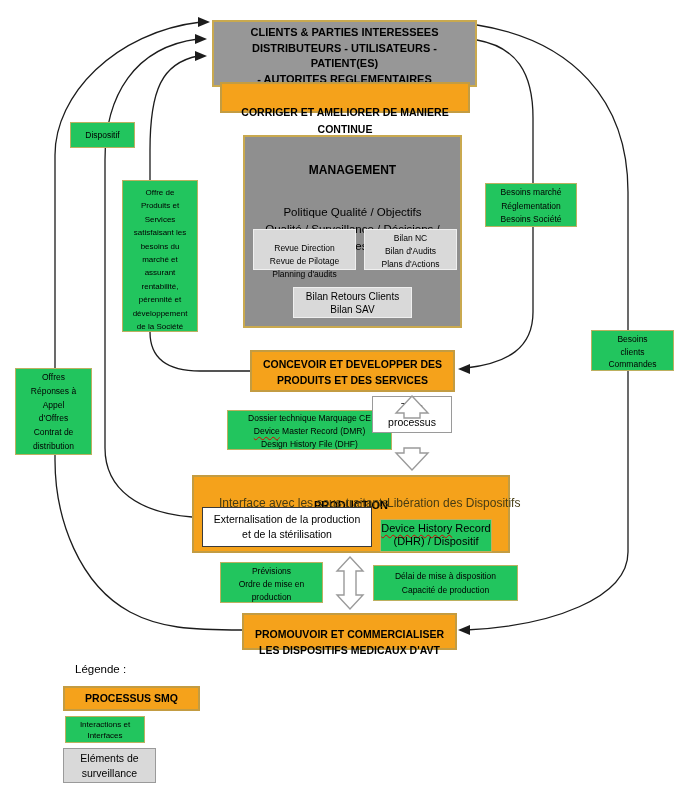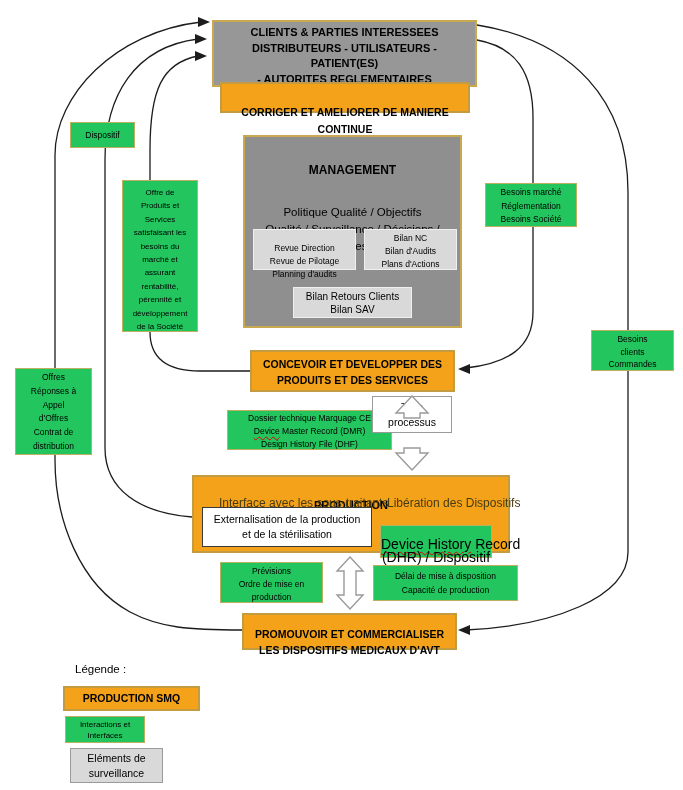--- a/index.html
+++ b/index.html
@@ -103,44 +103,44 @@
 
   <div class="box whitebx" style="left:372px;top:396px;width:80px;height:37px;font-size:10.5px;line-height:15px;padding-top:3px;z-index:2;">Tous
 processus</div>
 
   <div class="box orange" style="left:192px;top:475px;width:318px;height:78px;">
     <div style="font-weight:bold;font-size:11px;margin-top:4px;">PRODUCTION</div>
     <span class="subrow" style="left:25px;top:19px;">Interface avec les sous-traitants</span>
     <span class="subrow" style="left:193px;top:19px;">Libération des Dispositifs</span>
     <div class="box" style="left:8px;top:30px;width:170px;height:40px;background:#fff;border:1.5px solid #3a3a3a;font-weight:normal;font-size:10.5px;line-height:15px;padding-top:4px;">Externalisation de la production
 et de la stérilisation</div>
-    <div class="box yellow" style="left:186px;top:48px;width:112px;height:33px;font-weight:normal;font-size:14px;line-height:13px;padding-top:12px;white-space:nowrap;">
+    <div class="box yellow" style="left:186px;top:42px;width:112px;height:33px;font-weight:normal;font-size:11px;line-height:13px;padding-top:2px;white-space:nowrap;">
       <div><span class="misspelled">Device History</span><span> Record</span></div>
       <div>(DHR) / Dispositif</div>
     </div>
   </div>
 
   <div class="box yellow" style="left:220px;top:562px;width:103px;height:41px;font-size:8.5px;line-height:12.8px;padding-top:2px;">Prévisions
 Ordre de mise en
 production</div>
 
   <div class="box yellow" style="left:373px;top:565px;width:145px;height:36px;font-size:8.5px;line-height:14px;padding-top:3px;">Délai de mise à disposition
 Capacité de production</div>
 
   <div class="box orange" style="left:242px;top:613px;width:215px;height:37px;font-size:10.5px;line-height:15.5px;padding-top:12px;">PROMOUVOIR ET COMMERCIALISER
 LES DISPOSITIFS MEDICAUX D'AVT</div>
 
   <div class="box" style="left:75px;top:663px;width:80px;text-align:left;font-size:11.5px;">Légende :</div>
 
-  <div class="box orange" style="left:63px;top:686px;width:137px;height:25px;font-size:10.5px;padding-top:4px;">PRODUCTION SMQ</div>
+  <div class="box orange" style="left:63px;top:686px;width:137px;height:25px;font-size:10.5px;padding-top:4px;">PROCESSUS SMQ</div>
 
   <div class="box yellow" style="left:65px;top:716px;width:80px;height:27px;font-size:8px;line-height:11px;padding-top:2px;">Interactions et
 Interfaces</div>
 
-  <div class="box" style="left:63px;top:748px;width:93px;height:35px;background:#D9D9D9;border:1px solid #9A9A9A;font-size:10.5px;line-height:15px;padding-top:2px;margin-left:7px;">Eléments de
+  <div class="box" style="left:63px;top:748px;width:93px;height:35px;background:#D9D9D9;border:1px solid #9A9A9A;font-size:10.5px;line-height:15px;padding-top:2px;">Eléments de
 surveillance</div>
 
   <svg class="layer blockarrows" viewBox="0 0 683 790">
     <g fill="#ffffff" stroke="#9a9a9a" stroke-width="1.4" stroke-linejoin="miter">
       <polygon points="412,396 428,413 420,413 420,418 404,418 404,413 396,413"></polygon>
       <polygon points="412,470 396,453 404,453 404,448 420,448 420,453 428,453"></polygon>
       <polygon points="350,557 363,571 356,571 356,595 363,595 350,609 337,595 344,595 344,571 337,571"></polygon>
     </g>
   </svg>
 

